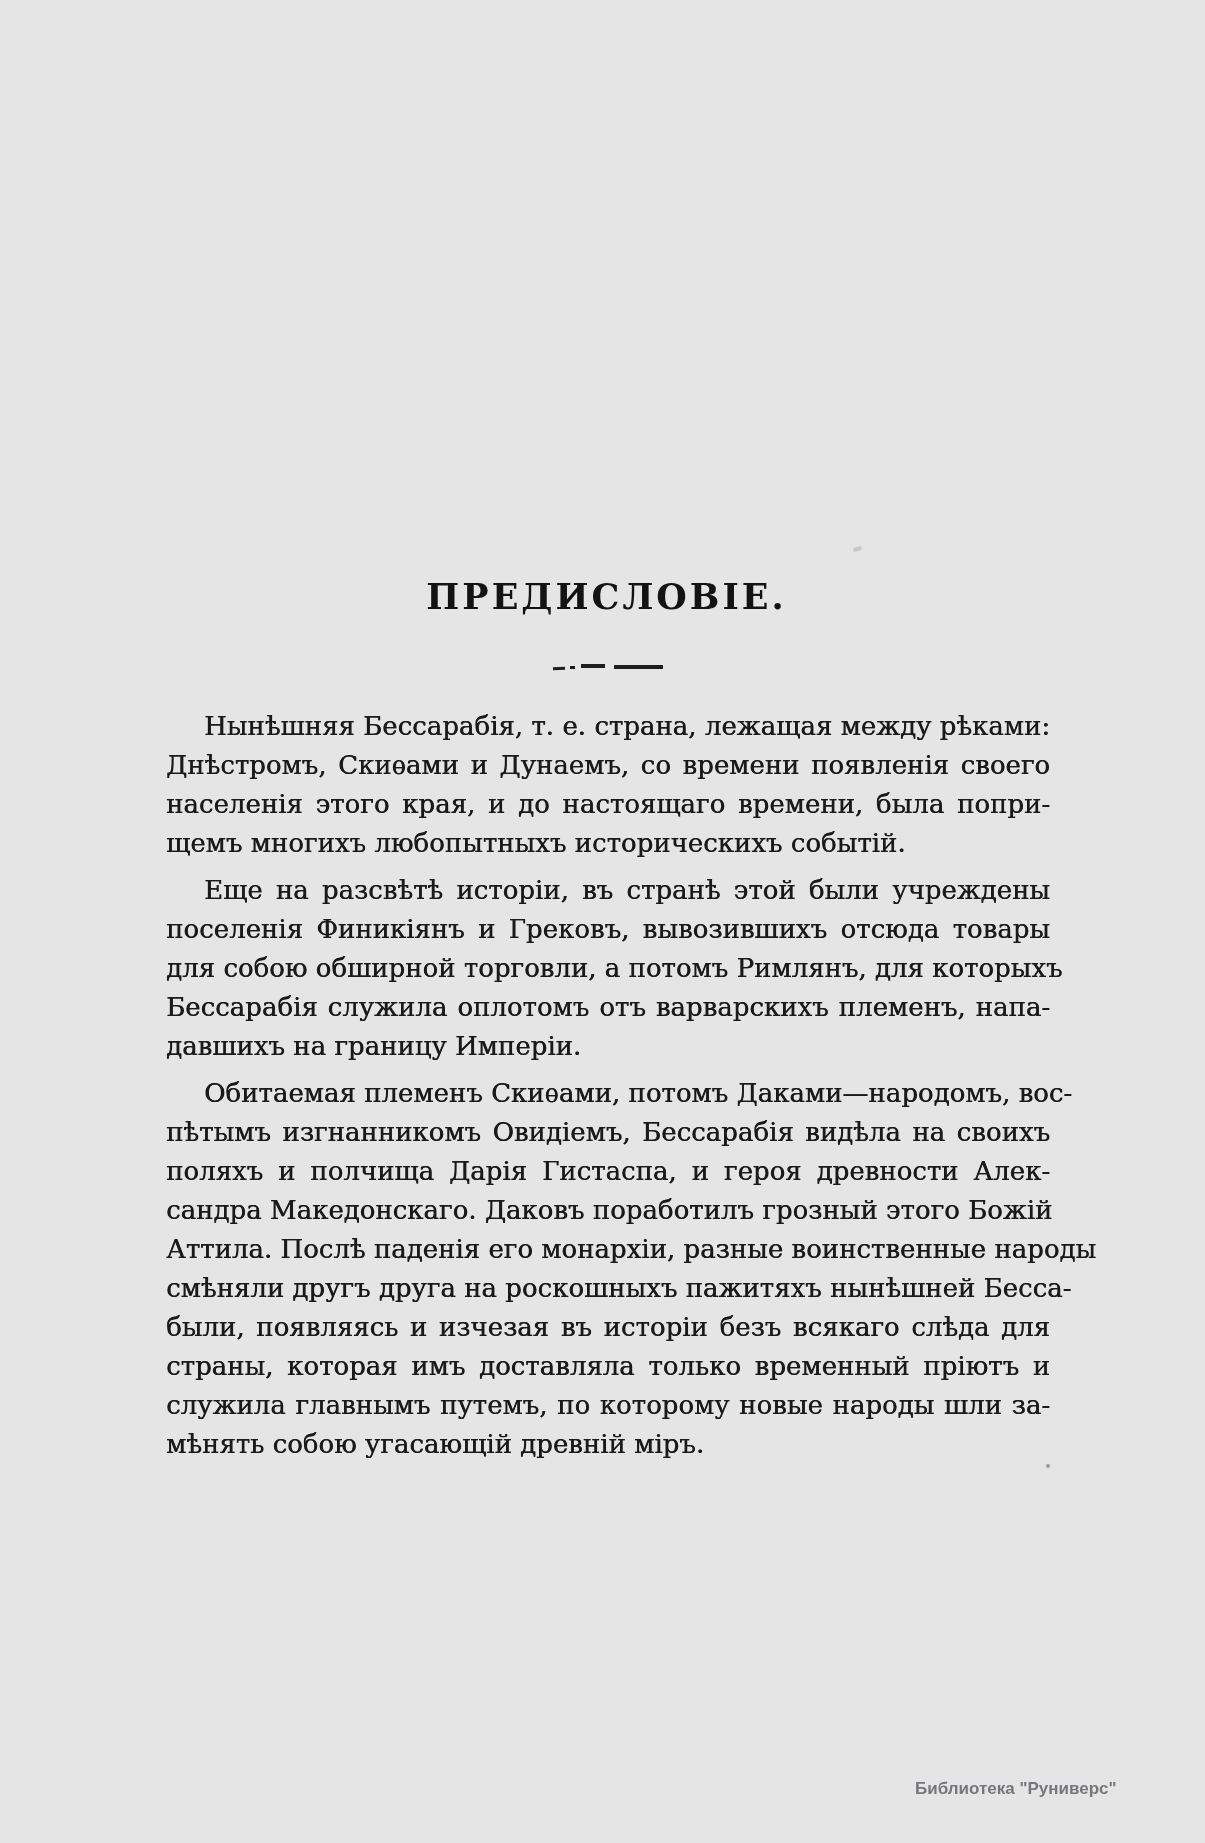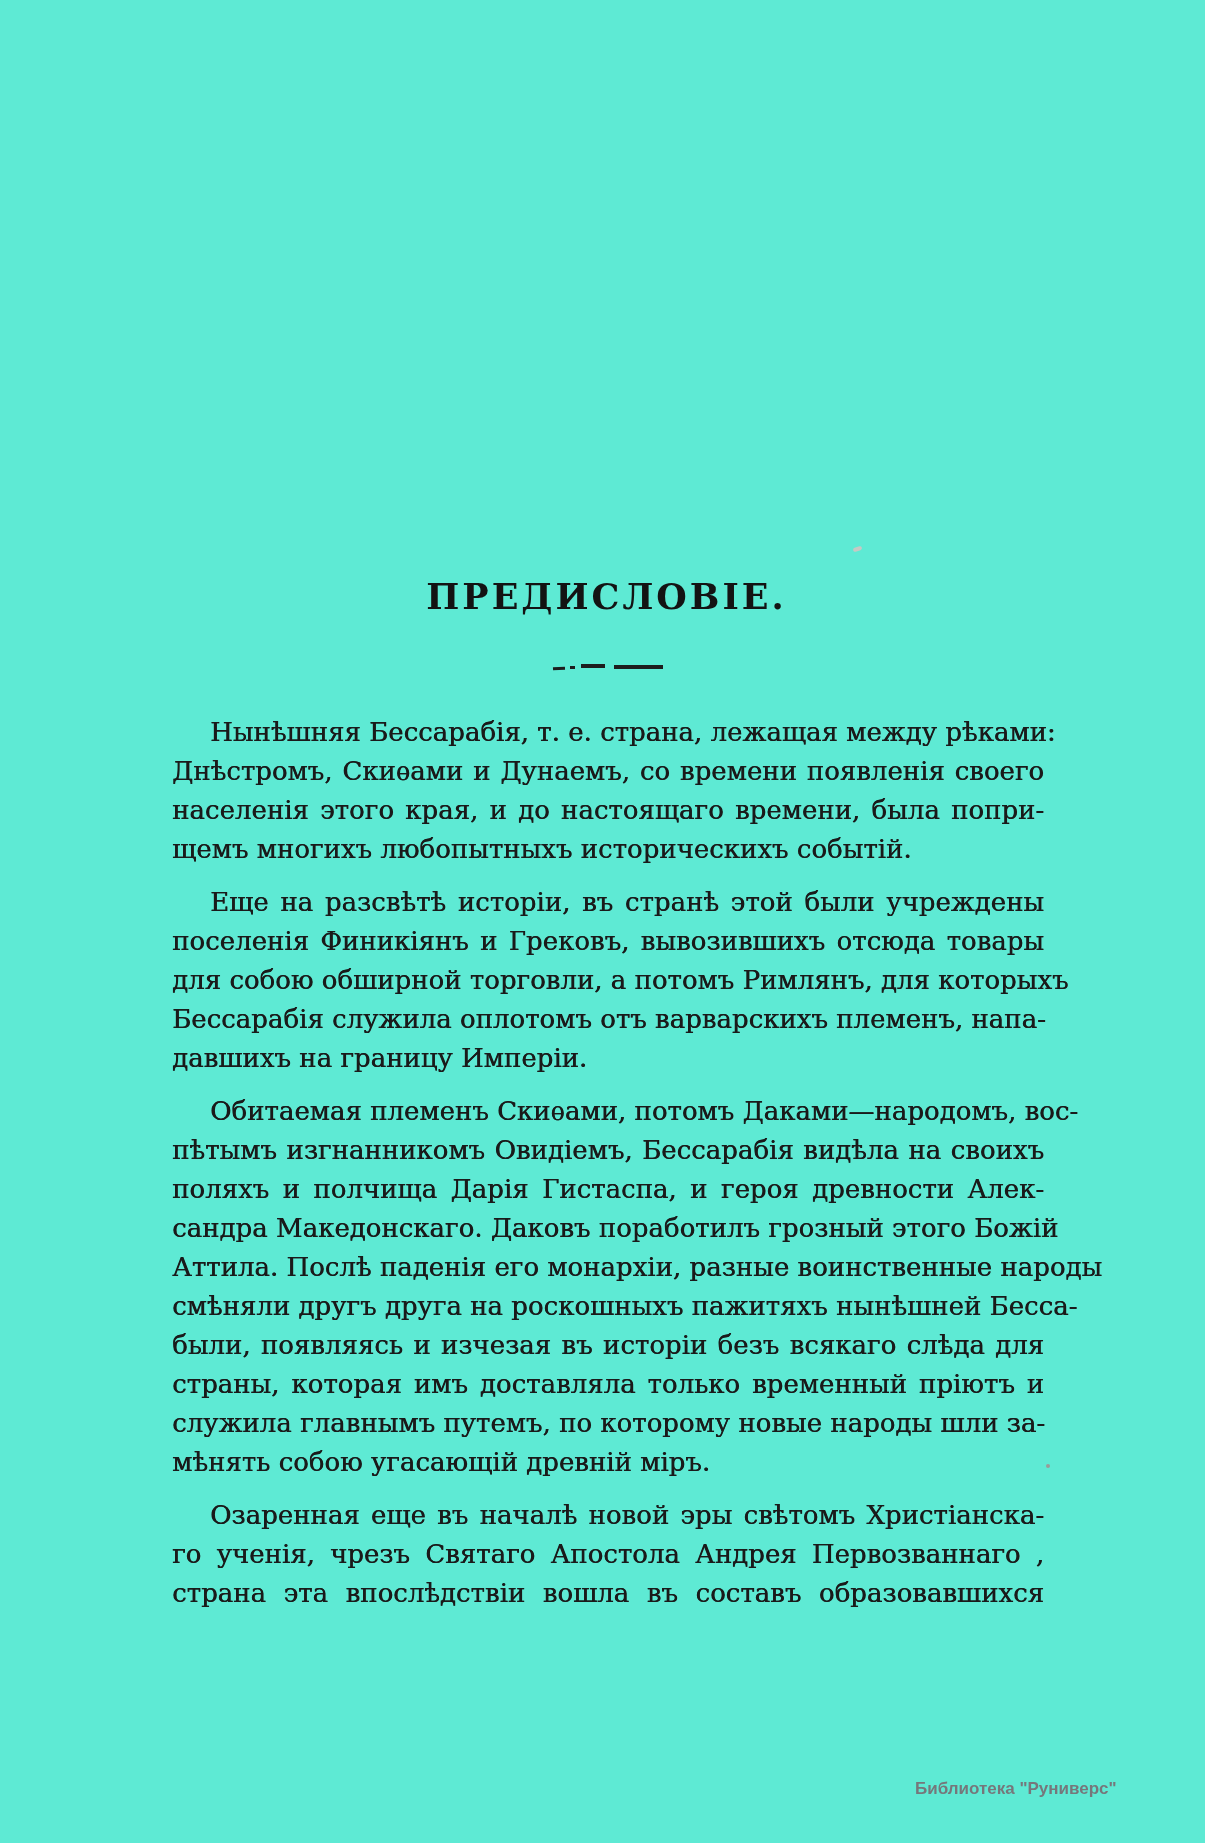--- a/index.html
+++ b/index.html
@@ -7,21 +7,21 @@
     padding: 0;
     width: 1205px;
     height: 1843px;
     background: #fcfefb;
     overflow: hidden;
   }
   .page {
     position: relative;
     width: 1205px;
     height: 1843px;
-    background: #5eead4;
+    background: #e5e5e5;
     font-family: "DejaVu Serif", "Liberation Serif", serif;
   }
   .title {
     position: absolute;
     top: 576px;
     left: 158px;
     width: 897px;
     margin: 0;
     text-align: center;
     font-size: 35px;
@@ -50,21 +50,21 @@
   .text-block {
     position: absolute;
     left: 158px;
     top: 699px;
     width: 900px;
     font-size: 26px;
     line-height: 39px;
     color: #1a1a1a;
     text-shadow: 0.45px 0 0 currentColor;
   }
-  .para { margin: 14px; }
+  .para { margin: 8px; }
   .para.p3 { margin-top: 7px; }
   .para.p4 { margin-top: 2px; }
   .line {
     text-align: justify;
     text-align-last: justify;
     white-space: nowrap;
   }
   .line.last {
     text-align-last: left;
   }
@@ -131,25 +131,20 @@
       <div class="line">поляхъ и полчища Дарія Гистаспа, и героя древности Алек-</div>
       <div class="line">сандра Македонскаго. Даковъ поработилъ грозный этого Божій</div>
       <div class="line">Аттила. Послѣ паденія его монархіи, разные воинственные народы</div>
       <div class="line">смѣняли другъ друга на роскошныхъ пажитяхъ нынѣшней Бесса-</div>
       <div class="line">были, появляясь и изчезая въ исторіи безъ всякаго слѣда для</div>
       <div class="line">страны, которая имъ доставляла только временный пріютъ и</div>
       <div class="line">служила главнымъ путемъ, по которому новые народы шли за-</div>
       <div class="line last">мѣнять собою угасающій древній міръ.</div>
     </div>
 
-    <div class="para p4">
-      <div class="line ind">Озаренная еще въ началѣ новой эры свѣтомъ Христіанска-</div>
-      <div class="line">го ученія, чрезъ Святаго Апостола Андрея Первозваннаго ,</div>
-      <div class="line">страна эта впослѣдствіи вошла въ составъ образовавшихся</div>
-    </div>
 
   </div>
 
   <div class="speck sp1"></div>
   <div class="speck sp2"></div>
 
   <div class="watermark">Библиотека "Руниверс"</div>
 
 </div>
 

